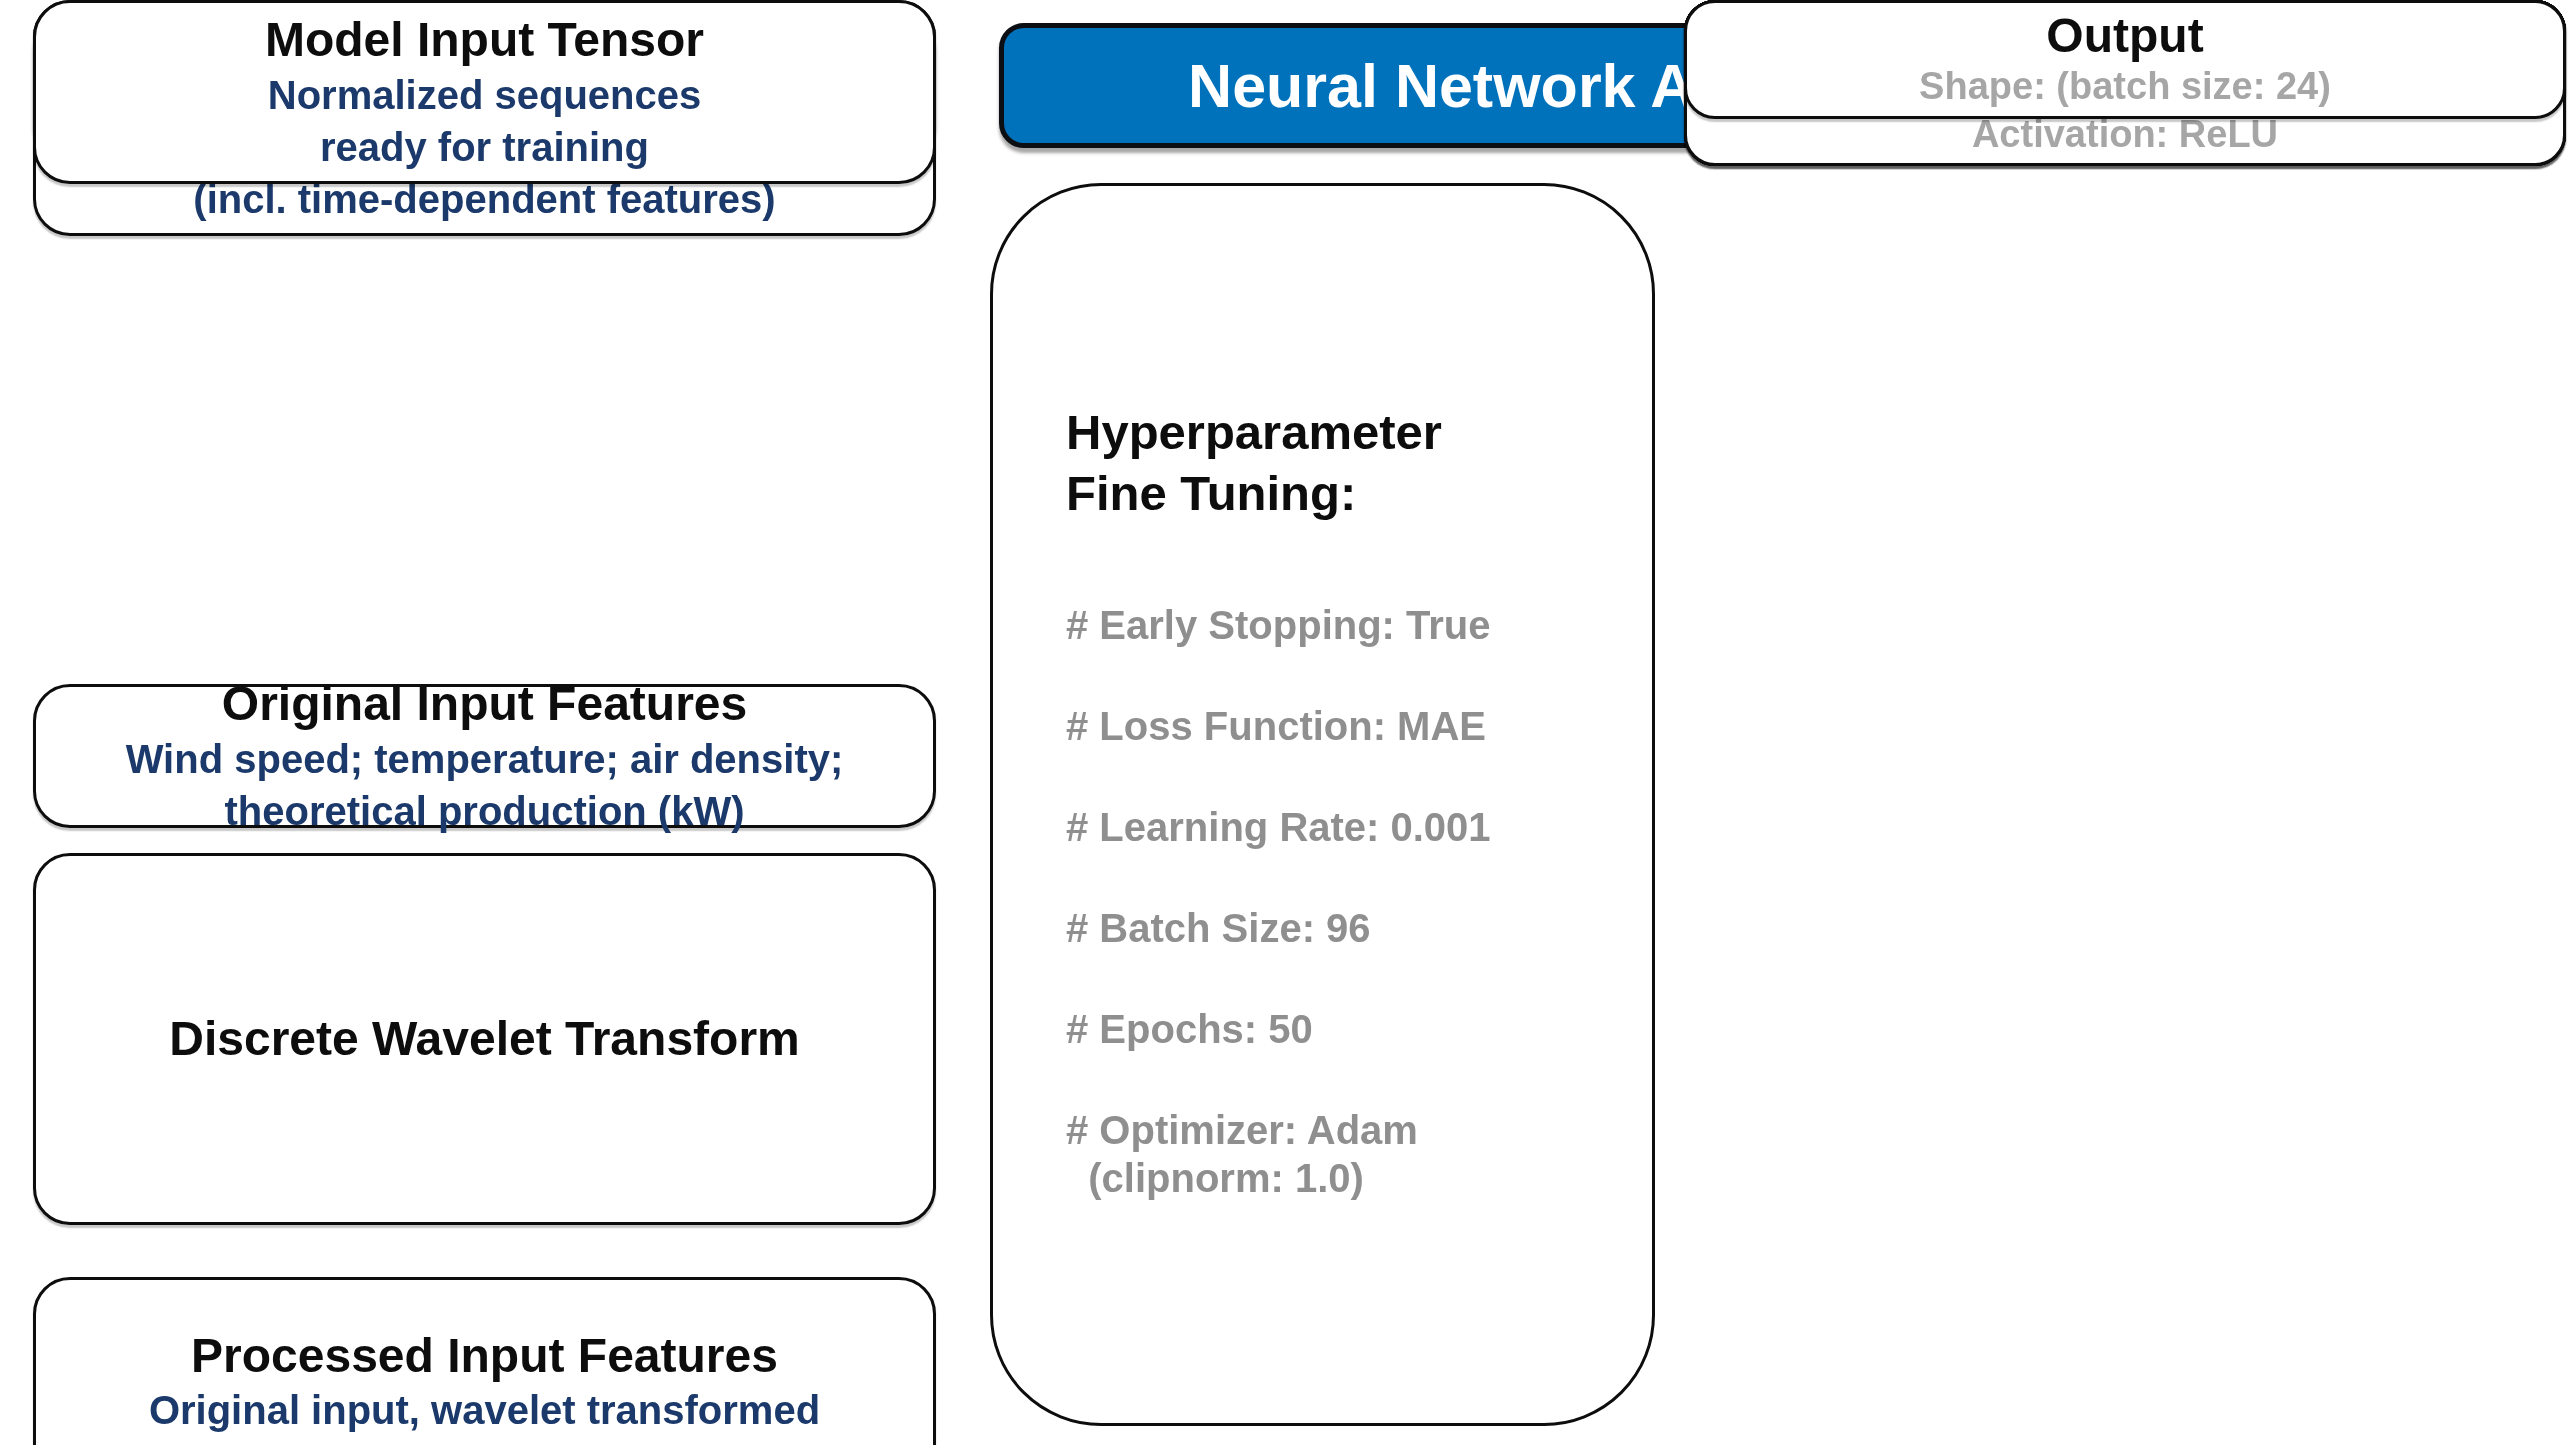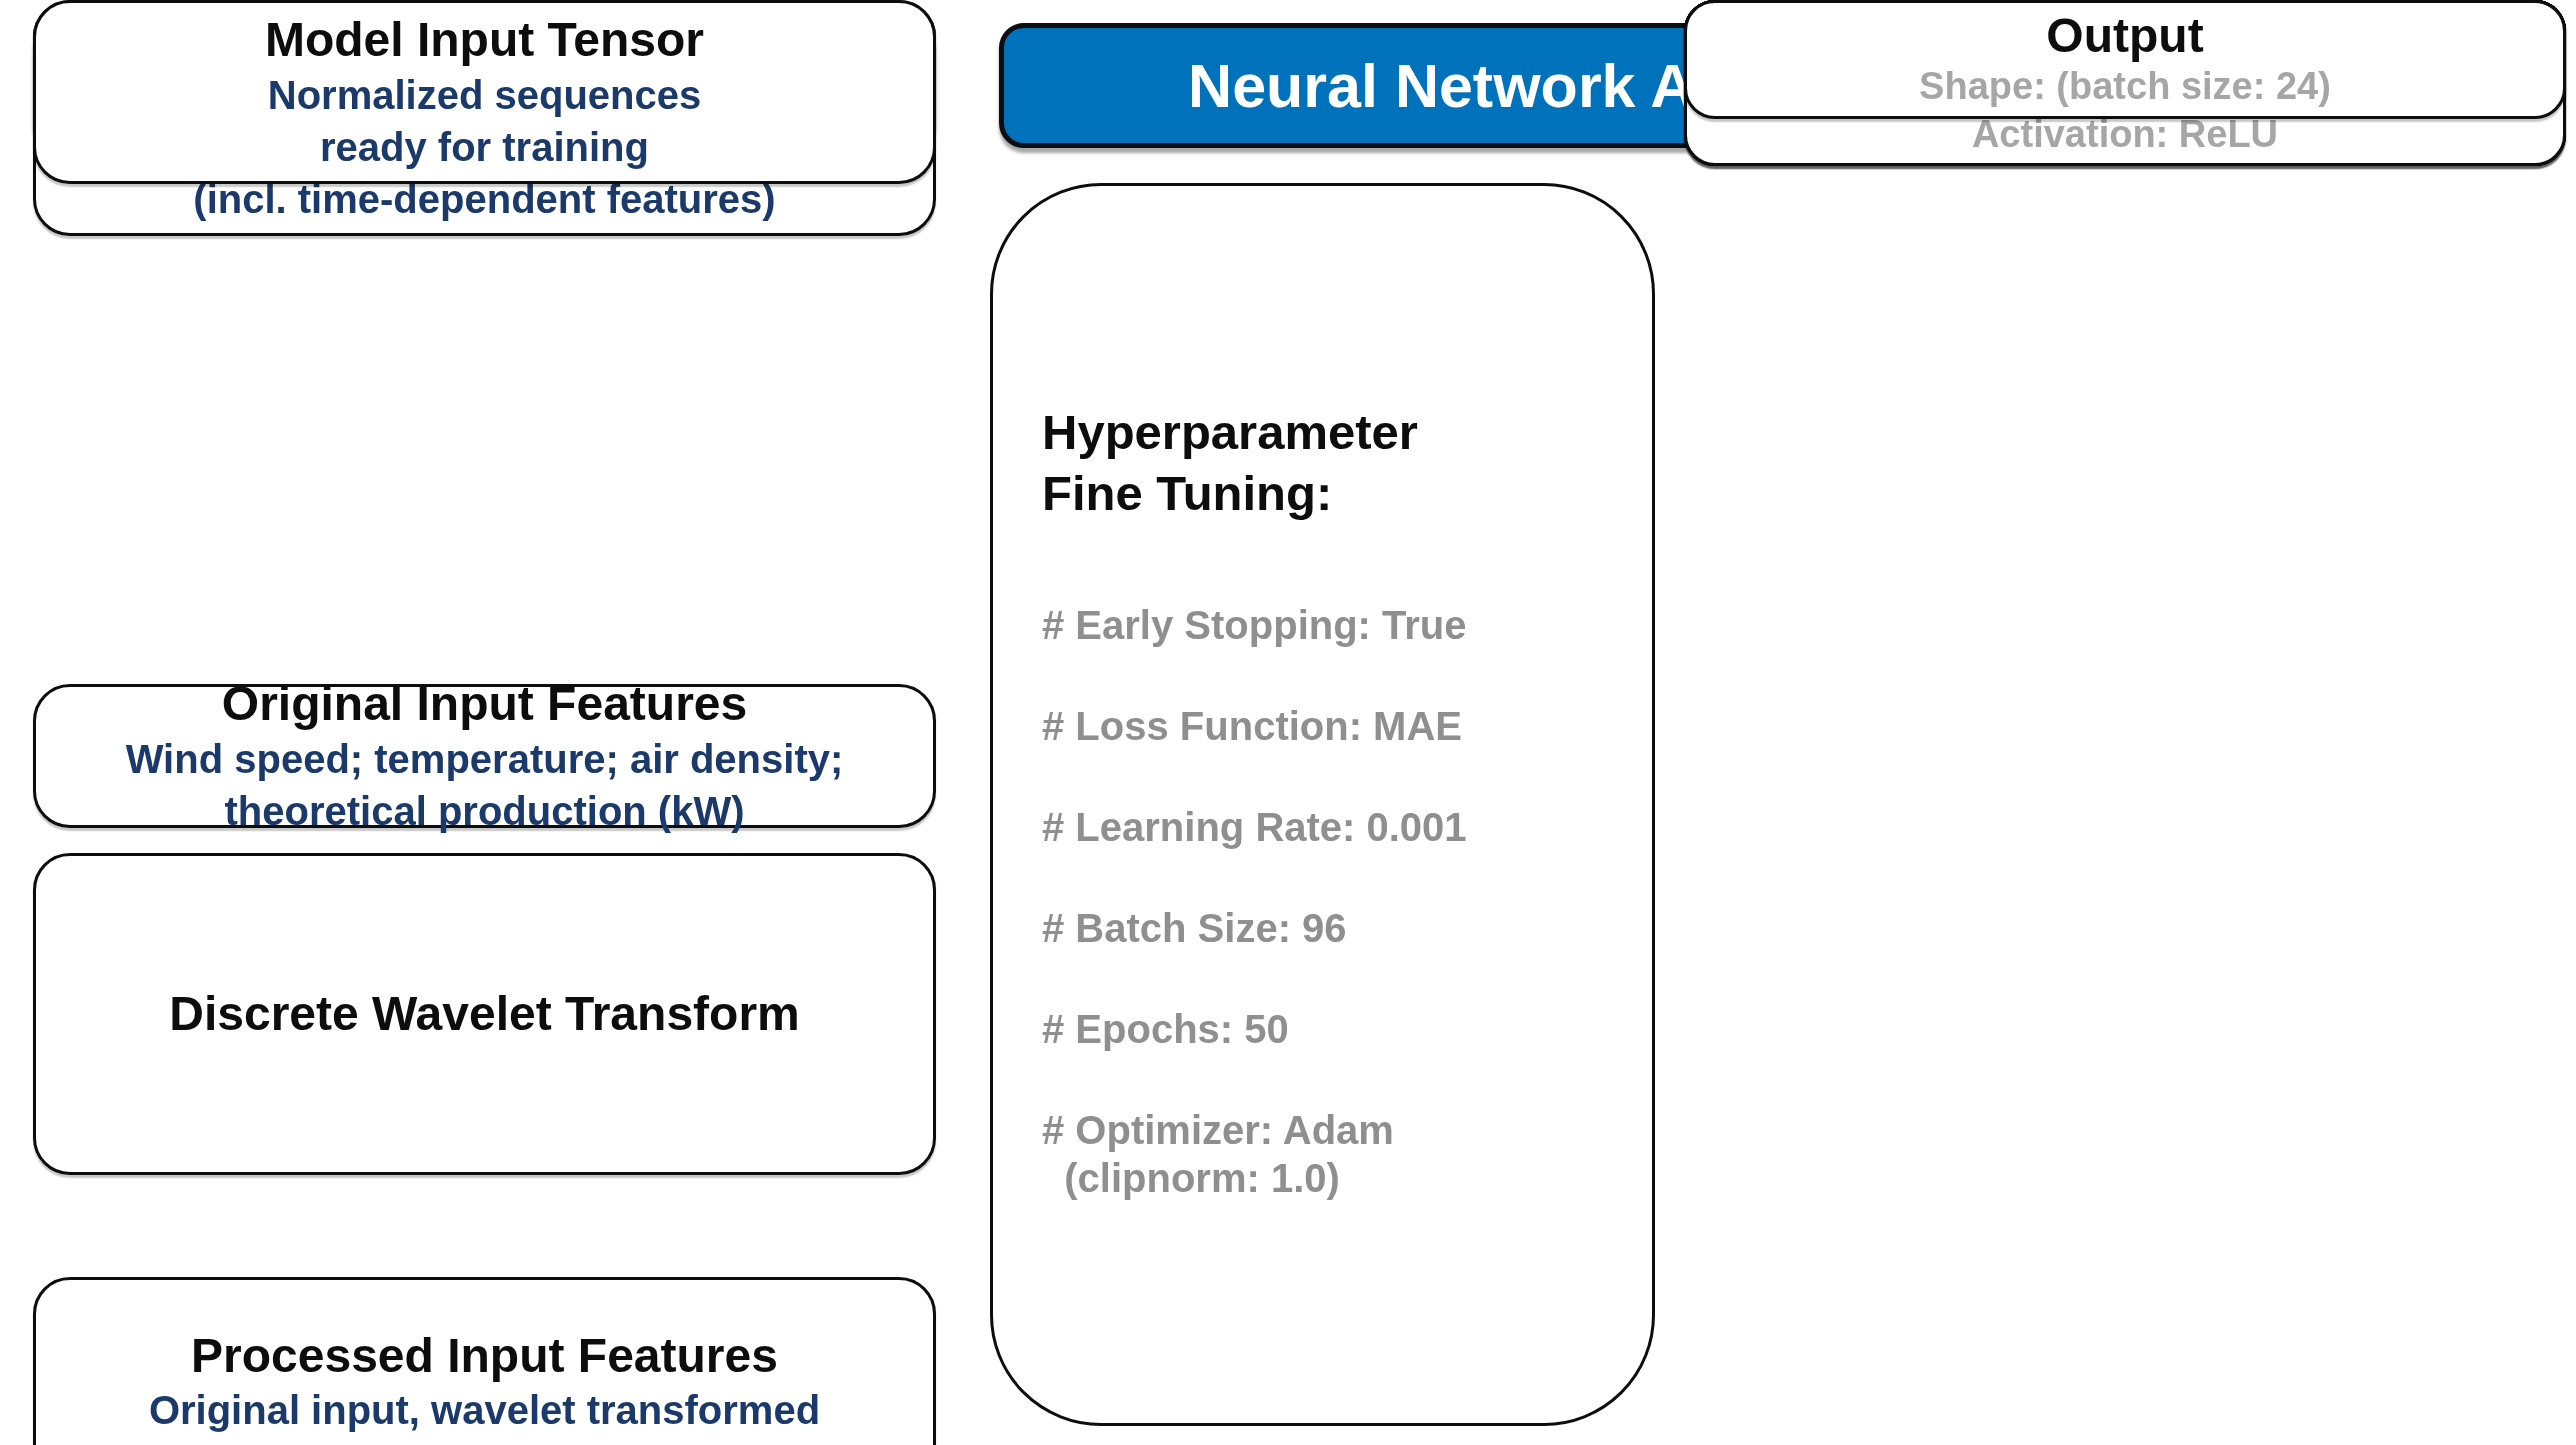--- a/index.html
+++ b/index.html
@@ -49,21 +49,21 @@
     justify-content: center;
     text-align: center;
     padding: 8.2px 25px;
   }
 
   
   .pipeline-box { left: 33px; width: 903px; }
   .pipeline-box:nth-of-type(1) { top: 196px;  height: 237px; }
   .pipeline-box:nth-of-type(2) { top: 470px;  height: 155px; }
   .pipeline-box:nth-of-type(3) { top: 684px;  height: 144px; }
-  .pipeline-box:nth-of-type(4) { top: 853px; height: 322px; }
+  .pipeline-box:nth-of-type(4) { top: 853px; height: 372px; }
   .pipeline-box:nth-of-type(5) { top: 1277px; height: 209px; }
 
   .box-title {
     font-size: 48px;
     font-weight: bold;
     color: #0d0d0d;
     line-height: 1.2;
     white-space: pre-line;
   }
   .navy-detail {
@@ -82,21 +82,21 @@
     width: 665px;
     height: 1243px;
     background: #ffffff;
     border: 3.3px solid #0d0d0d;
     border-radius: 111px;
     box-sizing: border-box;
   }
   .hyper-content {
     position: absolute;
     inset: 0;
-    padding: 216px 41px 0 49px;
+    padding: 216px 41px 0 73px;
     display: flex;
     flex-direction: column;
     text-align: left;
     border-radius: 16px;
   }
   .hyper-title {
     font-size: 49px;
     font-weight: bold;
     color: #0d0d0d;
     line-height: 1.25;

